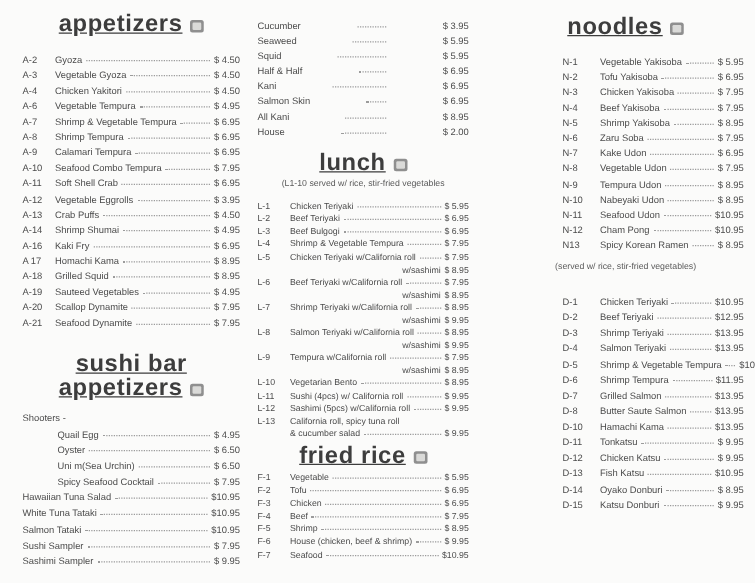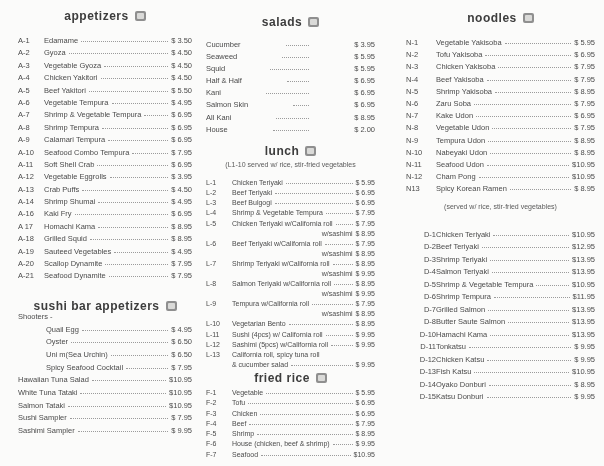--- a/index.html
+++ b/index.html
@@ -8,25 +8,25 @@
     background:#fbfbfa;color:#4b4b4b;
     font-family:"Liberation Sans", sans-serif;
   }
   .menu{display:flex;width:604px;height:466px;}
   .col{box-sizing:border-box;}
   .col1{width:200px;padding:10px 8px 0 18px;}
   .col2{width:200px;padding:16px 25px 0 6px;}
   .col3{width:204px;padding:12px 9px 12px 6px;}
 
   .hdr{
-    text-align:center;font-weight:700;font-size:12px;line-height:1;
-    color:#3d3d3d;letter-spacing:.5px;margin:0;
+    text-align:center;font-weight:700;font-size:19px;line-height:1;
+    color:#3d3d3d;letter-spacing:.5px;margin:0;text-decoration:underline;
   }
   .hdr-ap{margin-bottom:14px;}
-  .hdr-sb{margin-top:16px;}
+  .hdr-sb{margin-top:16px;margin-bottom:10px;}
   .hdr-sa{margin-bottom:12px;}
   .hdr-lu{margin-top:8px;}
   .hdr-fr{margin-top:2px;margin-bottom:4px;}
   .hdr-no{margin-bottom:14px;}
   .hdr-di{margin-top:24px;}
 
   .sub{
     text-align:center;font-size:7px;color:#5a5a5a;
     margin:4px 0 0 0;line-height:1.2;
   }
@@ -34,24 +34,24 @@
   .sub-di{margin-top:7px;margin-bottom:18px;}
 
   .items{display:block;}
   .row{display:flex;align-items:baseline;font-size:7.5px;line-height:1.3;}
   .items.ap .row{height:12.4px;}
   .items.sb .row{height:12.7px;}
   .items.sa .row{height:12.1px;gap:42px;}
   .items.lu .row{height:10.1px;font-size:7px;}
   .items.fr .row{height:10.3px;font-size:7px;}
   .items.no .row{height:12.2px;}
-  .items.di .row{height:12.5px;text-align:right;}
+  .items.di .row{height:12.5px;}
 
   .code{width:26px;flex-shrink:0;}
-  .col3 .code{width:30px;}
+  .col3 .code{width:30px;margin-left:44px;}
   .sp{width:28px;flex-shrink:0;}
   .nm{white-space:nowrap;}
   .dots{
     flex:1;min-width:8px;margin:0 3px;
     border-bottom:1px dotted #9b9b9b;
     position:relative;top:-1px;
   }
   .pr{white-space:pre;}
   .subrow{justify-content:flex-end;}
   .sublbl{margin-right:3px;}
@@ -69,48 +69,36 @@
 </head>
 <body>
 
 <div class="menu">
 
   <div class="col col1">
     <div>
       <div class="hdr hdr-ap"><span>appetizers</span><span class="ph-icon"></span></div>
       <div class="items ap">
           <div class="row">
-            <span class="code">A-1</span>
-            <span class="nm">Edamame</span>
-            <span class="dots"></span>
-            <span class="pr">$ 3.50</span>
-          </div>
-          <div class="row">
             <span class="code">A-2</span>
             <span class="nm">Gyoza</span>
             <span class="dots"></span>
             <span class="pr">$ 4.50</span>
           </div>
           <div class="row">
             <span class="code">A-3</span>
             <span class="nm">Vegetable Gyoza</span>
             <span class="dots"></span>
             <span class="pr">$ 4.50</span>
           </div>
           <div class="row">
             <span class="code">A-4</span>
             <span class="nm">Chicken Yakitori</span>
             <span class="dots"></span>
             <span class="pr">$ 4.50</span>
-          </div>
-          <div class="row">
-            <span class="code">A-5</span>
-            <span class="nm">Beef Yakitori</span>
-            <span class="dots"></span>
-            <span class="pr">$ 5.50</span>
           </div>
           <div class="row">
             <span class="code">A-6</span>
             <span class="nm">Vegetable Tempura</span>
             <span class="dots"></span>
             <span class="pr">$ 4.95</span>
           </div>
           <div class="row">
             <span class="code">A-7</span>
             <span class="nm">Shrimp &amp; Vegetable Tempura</span>
@@ -251,21 +239,20 @@
             <span class="nm">Sashimi Sampler</span>
             <span class="dots"></span>
             <span class="pr">$ 9.95</span>
           </div>
         </div>
     </div>
   </div>
 
   <div class="col col2">
     <div>
-      <div class="hdr hdr-sa"><span>salads</span><span class="ph-icon"></span></div>
       <div class="items sa">
           <div class="row">
             <span class="nm">Cucumber</span>
             <span class="dots"></span>
             <span class="pr">$ 3.95</span>
           </div>
           <div class="row">
             <span class="nm">Seaweed</span>
             <span class="dots"></span>
             <span class="pr">$ 5.95</span>

